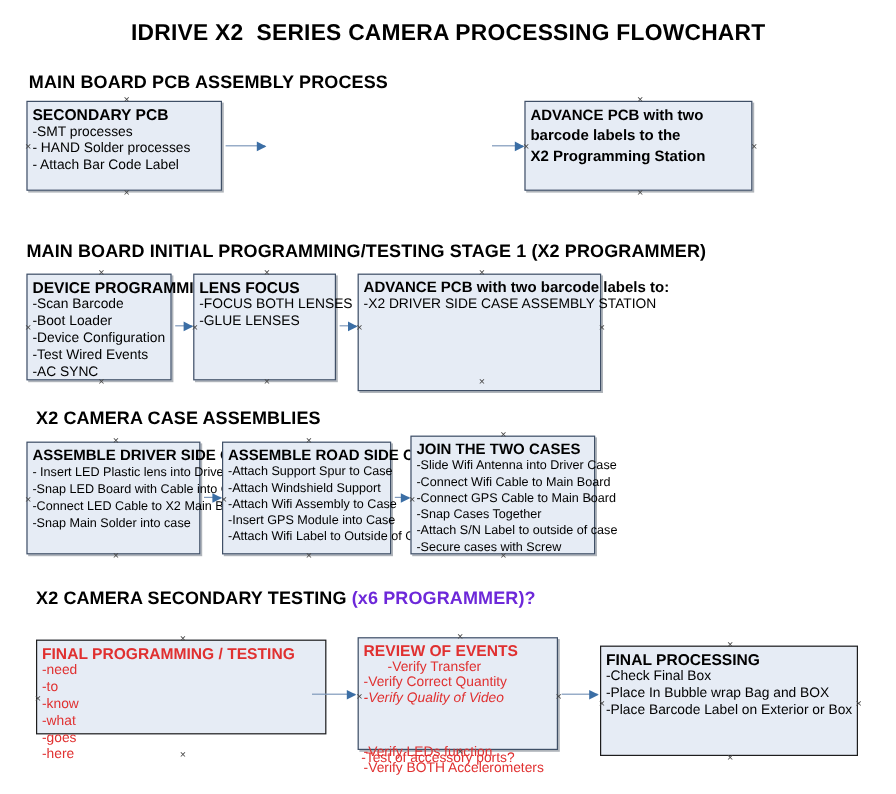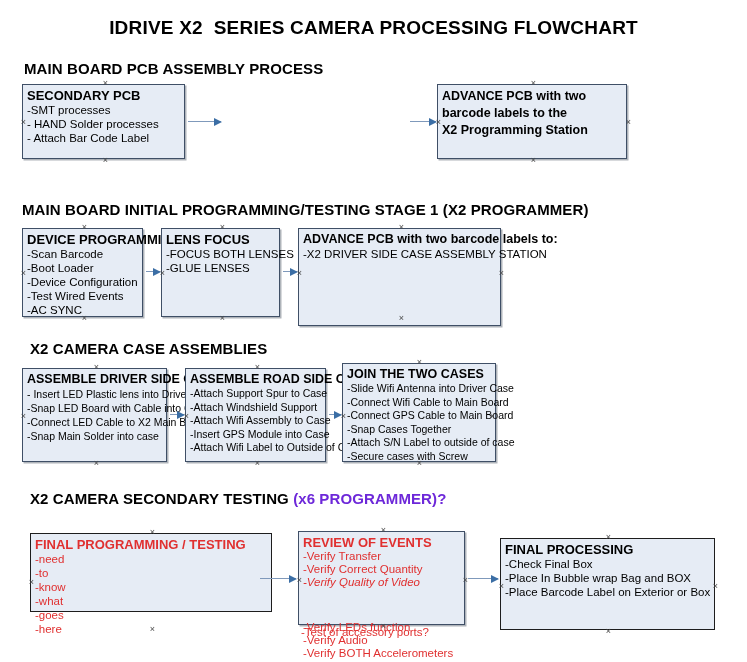--- a/index.html
+++ b/index.html
@@ -248,25 +248,24 @@
     <div class="node-line">-here</div>
     <span class="handle" style="left:-3px; top:45px;"></span>
     <span class="handle" style="left:118px; top:-5px;"></span>
     <span class="handle" style="left:118px; top:92px;"></span>
   </div>
 
   <div class="conn" style="left:260px; top:578px; width:36px;"></div>
 
   <div class="node red" style="left:298px; top:531px; width:167px; height:94px;">
     <div class="node-title">REVIEW OF EVENTS</div>
-    <div class="node-line" style="line-height:13px;">-Verify Transfer</div>
+    <div class="node-line" style="line-height:13px;margin-left:20px;">-Verify Transfer</div>
     <div class="node-line" style="line-height:13px;">-Verify Correct Quantity</div>
     <div class="node-line" style="line-height:13px;font-style:italic;">-Verify Quality of Video</div>
     <div class="node-line" style="line-height:13px;margin-top:32px;">-Verify LEDs function</div>
-    <div class="node-line" style="line-height:13px;">-Verify Audio</div>
     <div class="node-line" style="line-height:13px;">-Verify BOTH Accelerometers</div>
     <div class="overflow-line">-Test of accessory ports?</div>
     <span class="handle" style="left:-3px; top:45px;"></span>
     <span class="handle" style="left:81px; top:-5px;"></span>
     <span class="handle" style="left:81px; top:91px;"></span>
     <span class="handle" style="left:163px; top:45px;"></span>
   </div>
 
   <div class="conn" style="left:468px; top:578px; width:30px;"></div>
 

